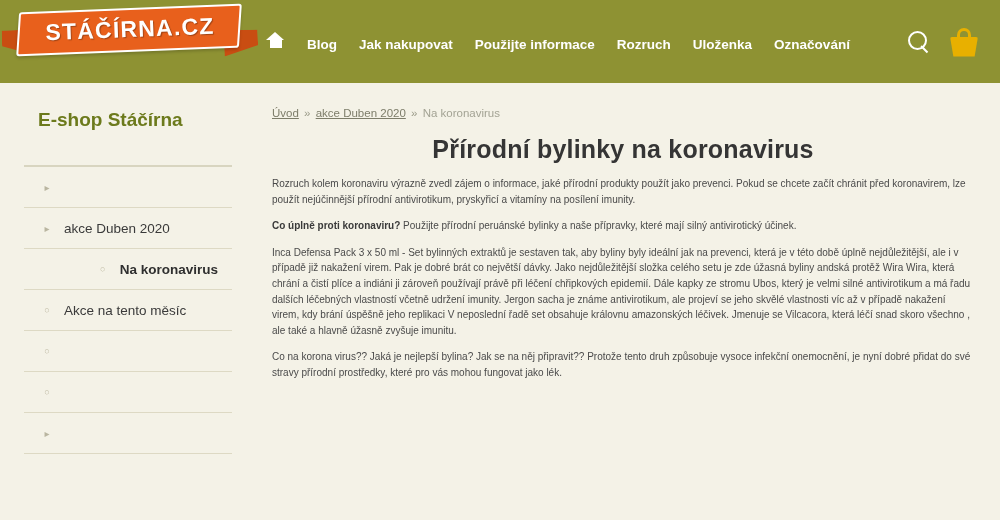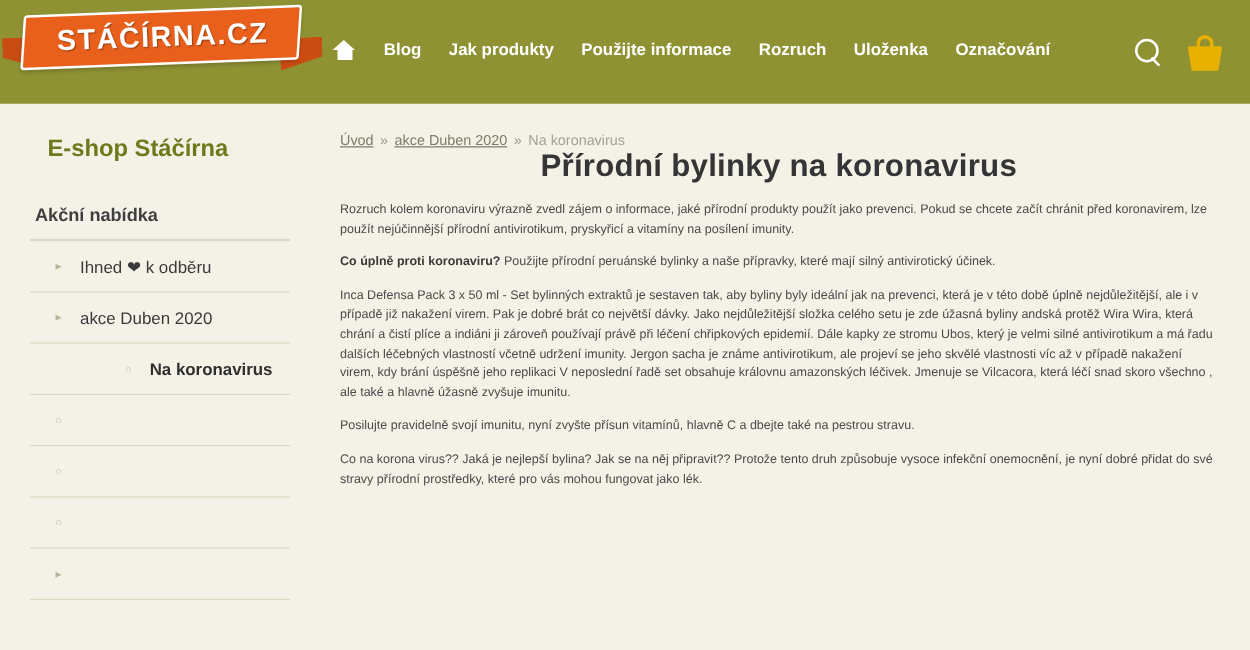--- a/index.html
+++ b/index.html
@@ -53,21 +53,21 @@
     font-size: 23px;
     font-weight: bold;
     letter-spacing: 1.2px;
     transform: rotate(-2.2deg);
     text-shadow: 1px 1px 1px rgba(0,0,0,.3);
     font-family: "Liberation Sans", sans-serif;
   }
 
   .nav {
     display: flex;
-    align-items: flex-start;
+    align-items: flex-end;
     gap: 22px;
     margin-left: 16px;
     flex: 1 1 auto;
   }
   .nav a {
     color: #ffffff;
     text-decoration: none;
     font-size: 13.5px;
     font-weight: bold;
     white-space: nowrap;
@@ -195,20 +195,21 @@
 
   
   .content {
     flex: 1 1 auto;
     padding: 24px 26px 0 22px;
     overflow: hidden;
   }
   .breadcrumb {
     font-size: 11.5px;
     color: #8a8a7a;
+    margin-bottom: 16px;
   }
   .breadcrumb a {
     color: #7d7d6a;
     text-decoration: underline;
   }
   .breadcrumb .sep { color: #9a9a88; padding: 0 2px; }
   .breadcrumb .current { color: #a3a394; }
   h1.article-title {
     font-size: 25px;
     color: #353535;
@@ -235,60 +236,59 @@
     <div class="ribbon-tail-r"></div>
     <div class="ribbon"></div>
     <div class="logo-text">STÁČÍRNA.CZ</div>
   </div>
 
   <nav class="nav">
     <a href="#">
       <span class="home-icon"></span>
     </a>
     <a href="#">Blog</a>
-    <a href="#">Jak produkty</a>
+    <a href="#">Jak nakupovat</a>
     <a href="#">Použijte informace</a>
     <a href="#">Rozruch</a>
     <a href="#">Uloženka</a>
     <a href="#">Označování</a>
   </nav>
 
   <div class="header-right">
     <div class="search-icon"></div>
     <div class="basket">
       <div class="basket-handle"></div>
       <div class="basket-body"></div>
     </div>
   </div>
 </div>
 
 <div class="page">
 
   <aside class="sidebar">
     <div class="shop-title">E-shop Stáčírna</div>
-    <div class="menu-heading">Akční nabídka</div>
     <div class="menu">
 
       <div class="menu-item">
         <span class="bullet">▸</span>
-        <span class="label">Ihned ❤ k odběru</span>
       </div>
 
       <div class="menu-item">
         <span class="bullet">▸</span>
         <span class="label">akce Duben 2020</span>
       </div>
 
       <div class="menu-item sub active">
         <span class="bullet">○</span>
         <span class="label">Na koronavirus</span>
       </div>
 
       <div class="menu-item sub">
         <span class="bullet">○</span>
+        <span class="label">Akce na tento měsíc</span>
       </div>
 
       <div class="menu-item sub">
         <span class="bullet">○</span>
       </div>
 
       <div class="menu-item sub">
         <span class="bullet">○</span>
       </div>
 
@@ -310,17 +310,16 @@
 
     <h1 class="article-title">Přírodní bylinky na koronavirus</h1>
 
     <p>Rozruch kolem koronaviru výrazně zvedl zájem o informace, jaké přírodní produkty použít jako prevenci. Pokud se chcete začít chránit před koronavirem, lze použít nejúčinnější přírodní antivirotikum, pryskyřicí a vitamíny na posílení imunity.</p>
 
     <p>
       <b>Co úplně proti koronaviru?</b><span> Použijte přírodní peruánské bylinky a naše přípravky, které mají silný antivirotický účinek.</span>
     </p>
 
     <p>Inca Defensa Pack 3 x 50 ml - Set bylinných extraktů je sestaven tak, aby byliny byly ideální jak na prevenci, která je v této době úplně nejdůležitější, ale i v případě již nakažení virem. Pak je dobré brát co největší dávky. Jako nejdůležitější složka celého setu je zde úžasná byliny andská protěž Wira Wira, která chrání a čistí plíce a indiáni ji zároveň používají právě při léčení chřipkových epidemií. Dále kapky ze stromu Ubos, který je velmi silné antivirotikum a má řadu dalších léčebných vlastností včetně udržení imunity. Jergon sacha je známe antivirotikum, ale projeví se jeho skvělé vlastnosti víc až v případě nakažení virem, kdy brání úspěšně jeho replikaci V neposlední řadě set obsahuje královnu amazonských léčivek. Jmenuje se Vilcacora, která léčí snad skoro všechno , ale také a hlavně úžasně zvyšuje imunitu.</p>
-    <p>Posilujte pravidelně svojí imunitu, nyní zvyšte přísun vitamínů, hlavně C a dbejte také na pestrou stravu.</p>
     <p>Co na korona virus?? Jaká je nejlepší bylina? Jak se na něj připravit?? Protože tento druh způsobuje vysoce infekční onemocnění, je  nyní dobré přidat do své stravy přírodní prostředky, které pro vás mohou fungovat jako lék.</p>
 
   </main>
 </div>
 
 </body></html>

